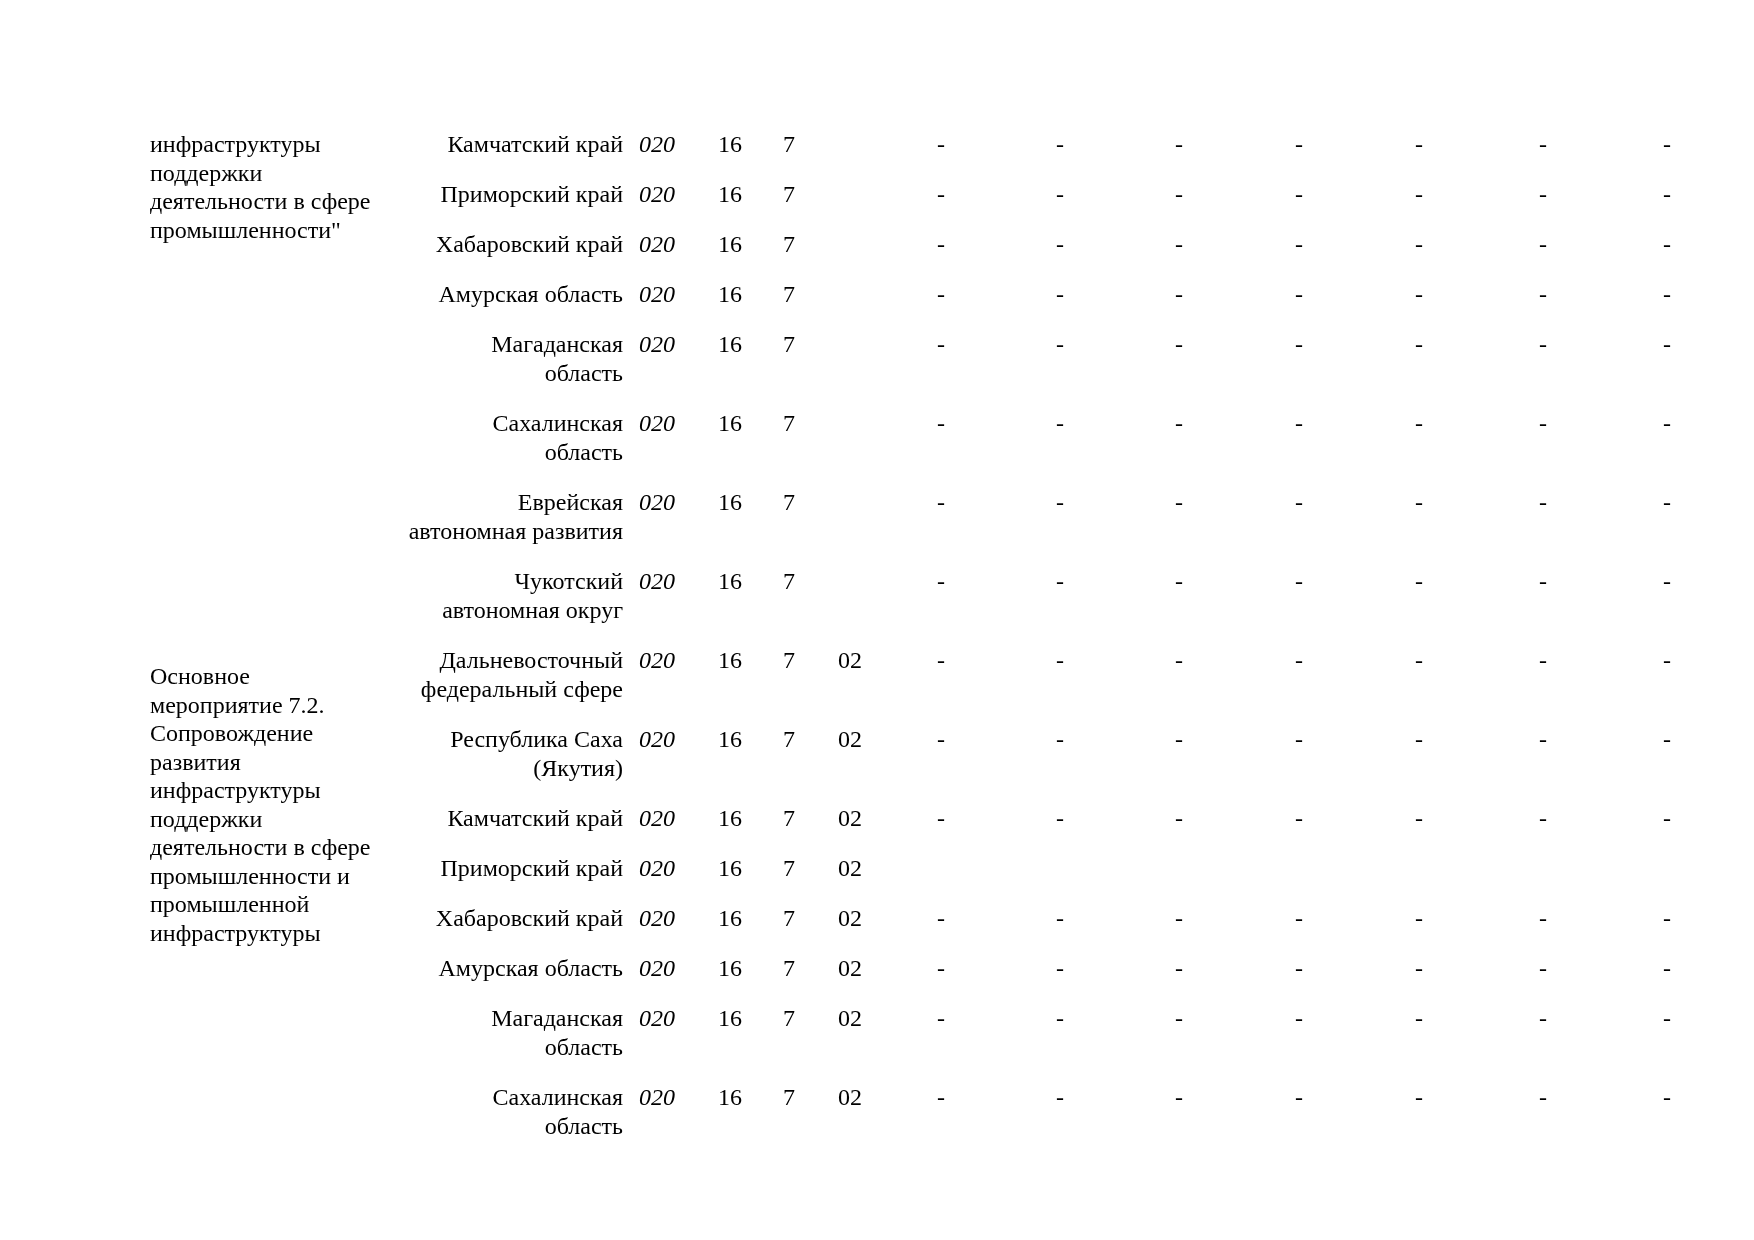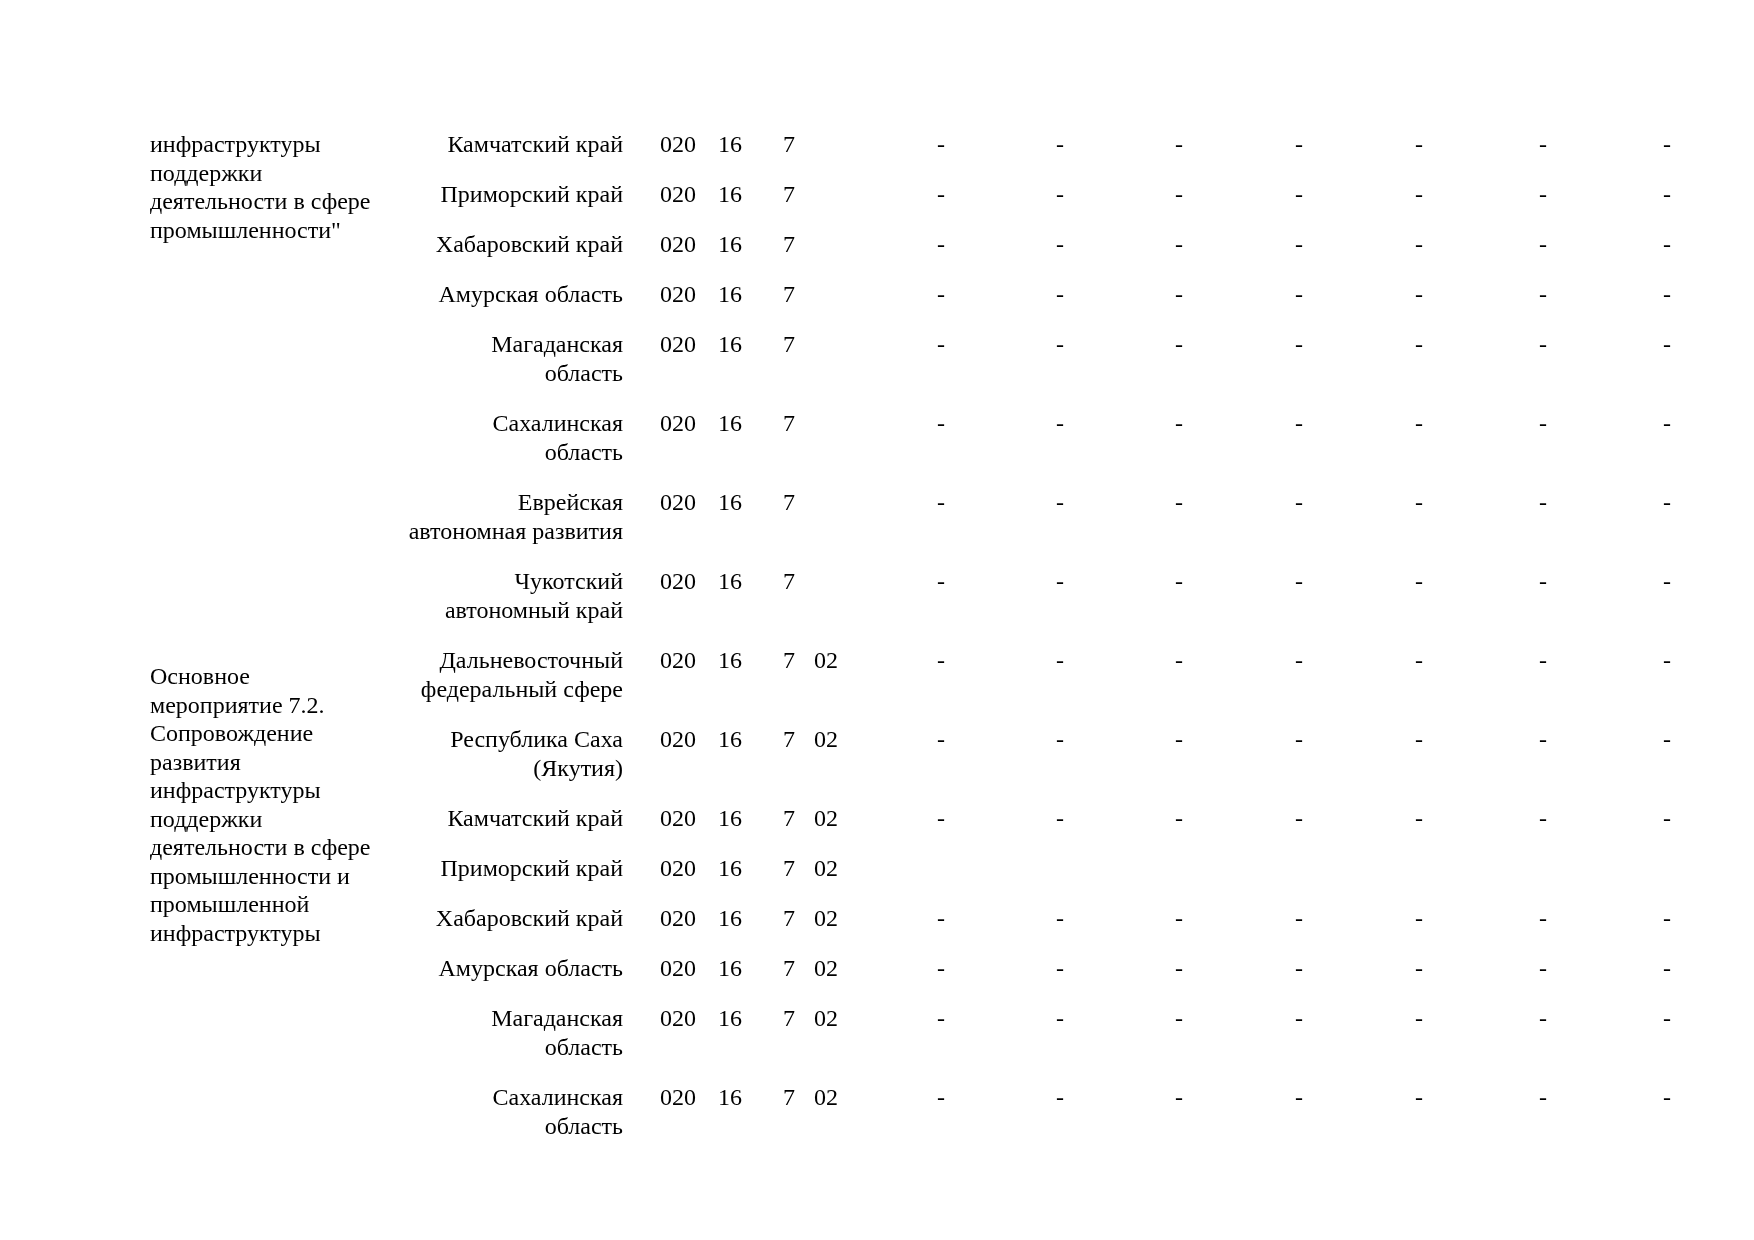--- a/index.html
+++ b/index.html
@@ -3,24 +3,24 @@
 <meta charset="utf-8">
 <style>
   html, body { margin:0; padding:0; background:#ffffff; }
   body { width:1754px; height:1240px; position:relative; overflow:hidden;
          font-family:"Liberation Serif", "DejaVu Serif", serif; color:#000; font-size:24px; line-height:28.5px; }
   .page { position:absolute; left:0; top:0; width:1754px; height:1240px; }
   .desc { position:absolute; left:150px; width:235px; white-space:pre-line; }
   .row { position:absolute; left:0; width:1754px; }
   .cell { position:absolute; top:0; }
   .region { left:393px; width:230px;text-align:right; }
-  .c-code { left:660px; }
+  .c-code { left:639px;font-style:italic; }
   .c-sub { left:718px; }
   .c-prog { left:783px; }
-  .c-ev { left:814px; }
+  .c-ev { left:838px; }
   .dash { width:10px; text-align:center; }
 </style>
 </head>
 <body>
 
 <div class="page" id="page">
     <div class="desc" style="top: 130px;">инфраструктуры
 поддержки
 деятельности в сфере
 промышленности"</div>
@@ -120,21 +120,21 @@
       <div class="cell dash" style="left: 936px;">-</div>
       <div class="cell dash" style="left: 1055px;">-</div>
       <div class="cell dash" style="left: 1174px;">-</div>
       <div class="cell dash" style="left: 1294px;">-</div>
       <div class="cell dash" style="left: 1414px;">-</div>
       <div class="cell dash" style="left: 1538px;">-</div>
       <div class="cell dash" style="left: 1662px;">-</div>
     </div>
     <div class="row" style="top: 567px;">
       <div class="cell region" style="white-space: pre-line;">Чукотский
-автономный край</div>
+автономная округ</div>
       <div class="cell c-code">020</div>
       <div class="cell c-sub">16</div>
       <div class="cell c-prog">7</div>
       <div class="cell c-ev"></div>
       <div class="cell dash" style="left: 936px;">-</div>
       <div class="cell dash" style="left: 1055px;">-</div>
       <div class="cell dash" style="left: 1174px;">-</div>
       <div class="cell dash" style="left: 1294px;">-</div>
       <div class="cell dash" style="left: 1414px;">-</div>
       <div class="cell dash" style="left: 1538px;">-</div>

